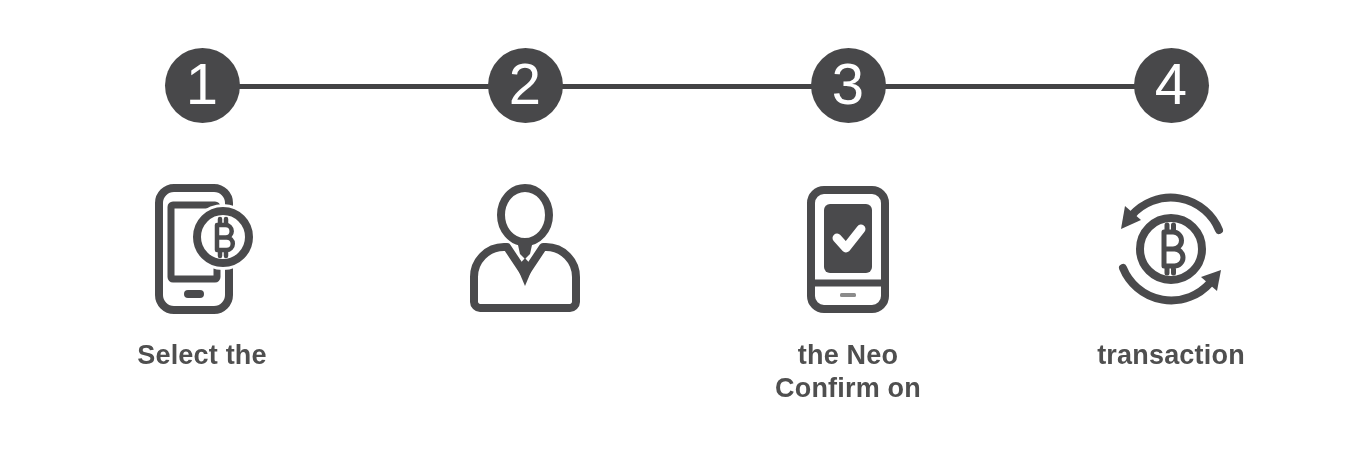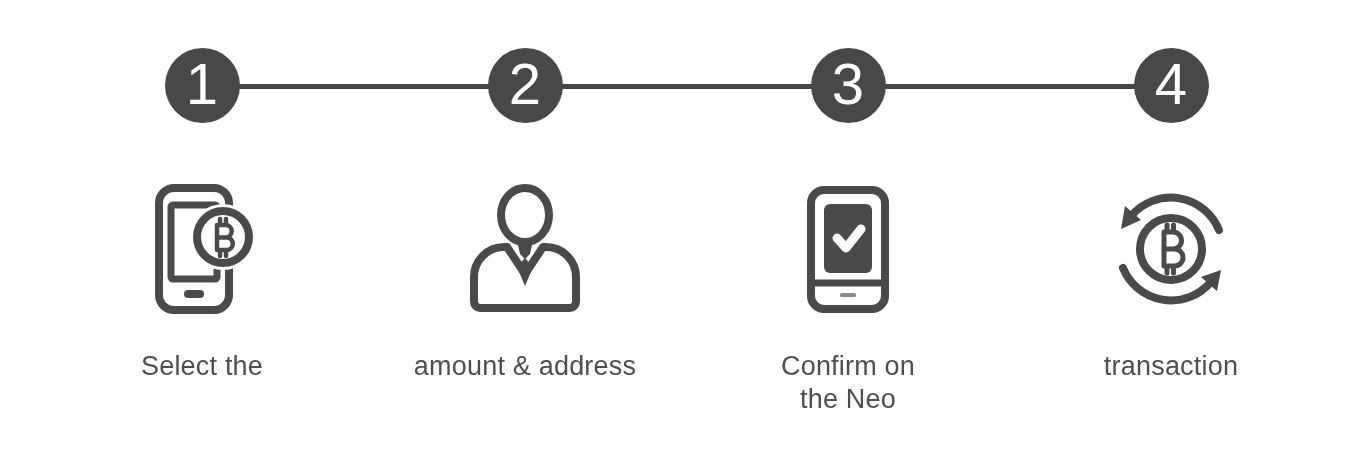--- a/index.html
+++ b/index.html
@@ -48,27 +48,28 @@
   }
   .icon-box {
     margin-top: 61px;
     height: 130px; width: 130px;
     display: flex; align-items: center; justify-content: center;
     color: #4a4a4c;
     flex: 0 0 auto;
   }
   .icon-box svg { display: block; }
   .label {
-    margin-top: 36px;
+    margin-top: 25px;
     font-size: 27px;
     line-height: 33px;
     color: #4f4f4f;
     text-align: center;
     letter-spacing: 0.2px;
     white-space: nowrap;
+    font-weight: bold;
   }
 </style>
 </head>
 <body>
 
 <div class="stage">
 
   <div class="connector"></div>
 
   <div class="step s1">
@@ -96,40 +97,39 @@
     </div>
     <div class="icon-box">
       <svg width="130" height="130" viewBox="0 0 130 130" fill="none" aria-hidden="true">
         <ellipse cx="65" cy="31" rx="24" ry="27" stroke="currentColor" stroke-width="8"></ellipse>
         <path d="M20 124 c-3 0 -6 -3 -6 -6 v-25 c0 -16 13 -30 30 -30 h3 l18 27 18 -27 h3 c17 0 30 14 30 30 v25 c0 3 -3 6 -6 6 z" stroke="currentColor" stroke-width="8" stroke-linejoin="round"></path>
         <path d="M58 61 h14 l-2 9 -5 5 -5 -5 z" fill="currentColor"></path>
         <path d="M65 74 l8 9 -8 19 -8 -19 z" fill="currentColor"></path>
       </svg>
     </div>
     <div class="label">
-      <div>amount &amp; address</div>
     </div>
   </div>
 
   <div class="step s3">
     <div class="num-circle">
       <span class="num">3</span>
     </div>
     <div class="icon-box">
       <svg width="130" height="130" viewBox="0 0 130 130" fill="none" aria-hidden="true">
         <rect x="28" y="6" width="74" height="119" rx="13" stroke="currentColor" stroke-width="8"></rect>
         <rect x="41" y="20" width="48" height="69" rx="6" fill="currentColor"></rect>
         <path d="M54 54 l9 10 15 -19" stroke="#ffffff" stroke-width="9" stroke-linecap="round" stroke-linejoin="round"></path>
         <line x1="31" y1="99" x2="99" y2="99" stroke="currentColor" stroke-width="7"></line>
         <rect x="57" y="109" width="16" height="4" rx="1.5" fill="#8b8b8b"></rect>
       </svg>
     </div>
     <div class="label">
+      <div>the Neo</div>
       <div>Confirm on</div>
-      <div>the Neo</div>
     </div>
   </div>
 
   <div class="step s4">
     <div class="num-circle">
       <span class="num">4</span>
     </div>
     <div class="icon-box">
       <svg width="130" height="130" viewBox="0 0 130 130" fill="none" aria-hidden="true">
         <circle cx="65" cy="65" r="31" stroke="currentColor" stroke-width="8"></circle>

